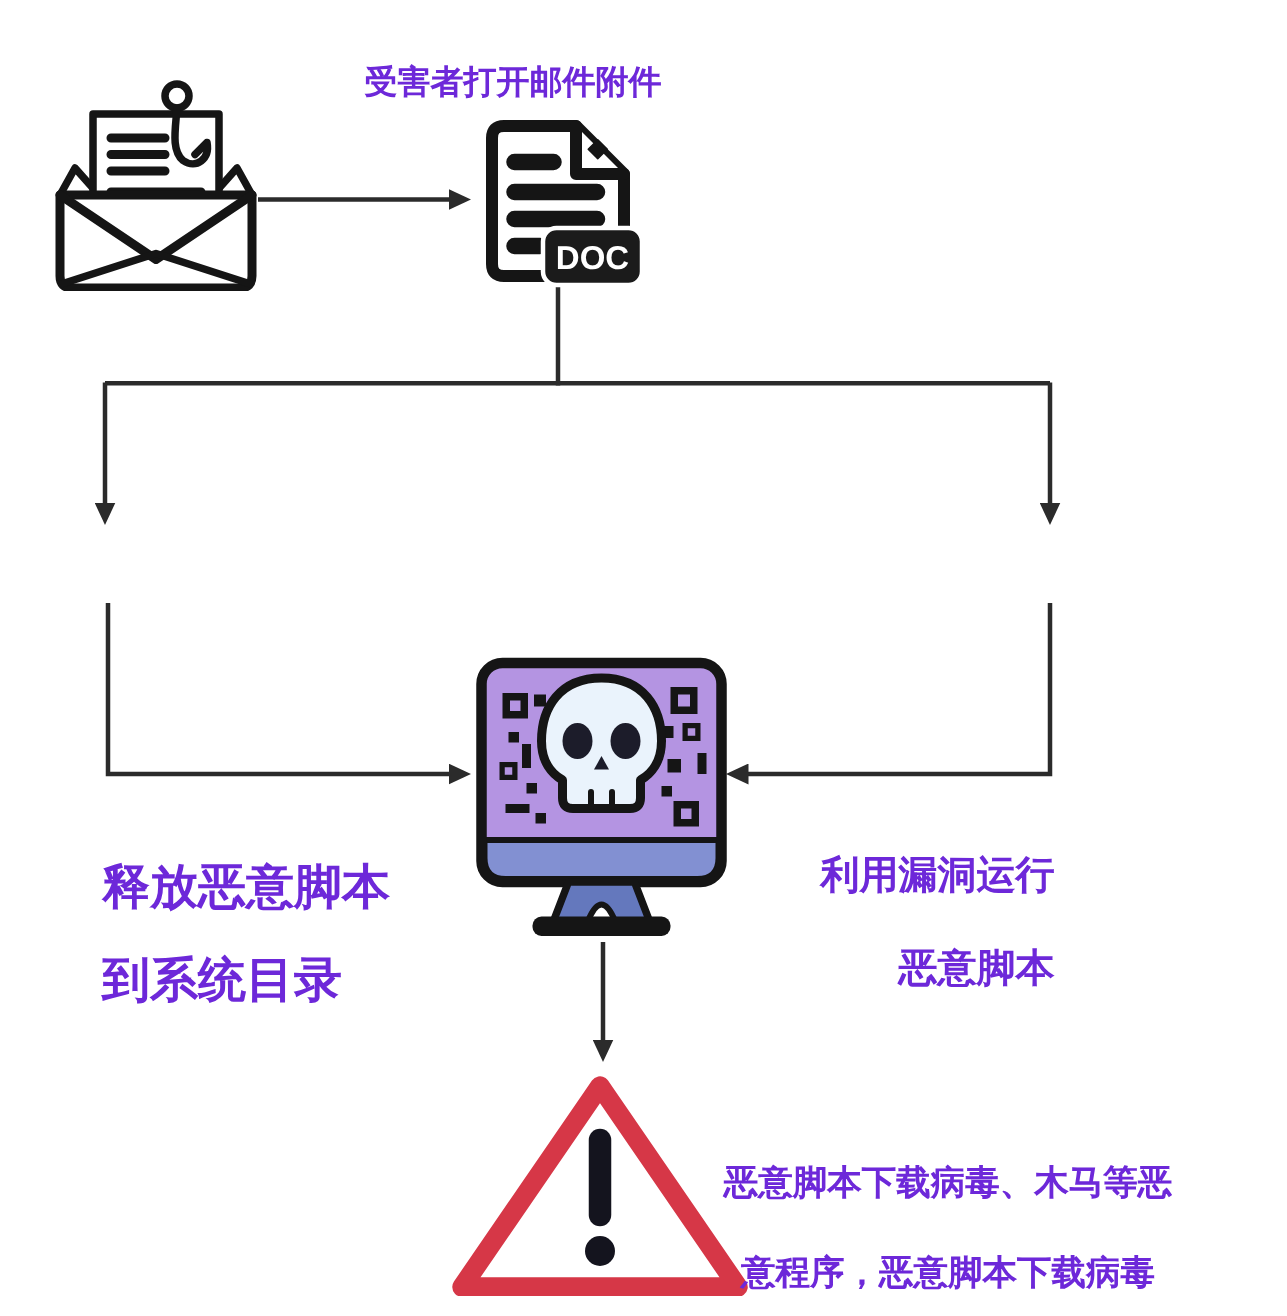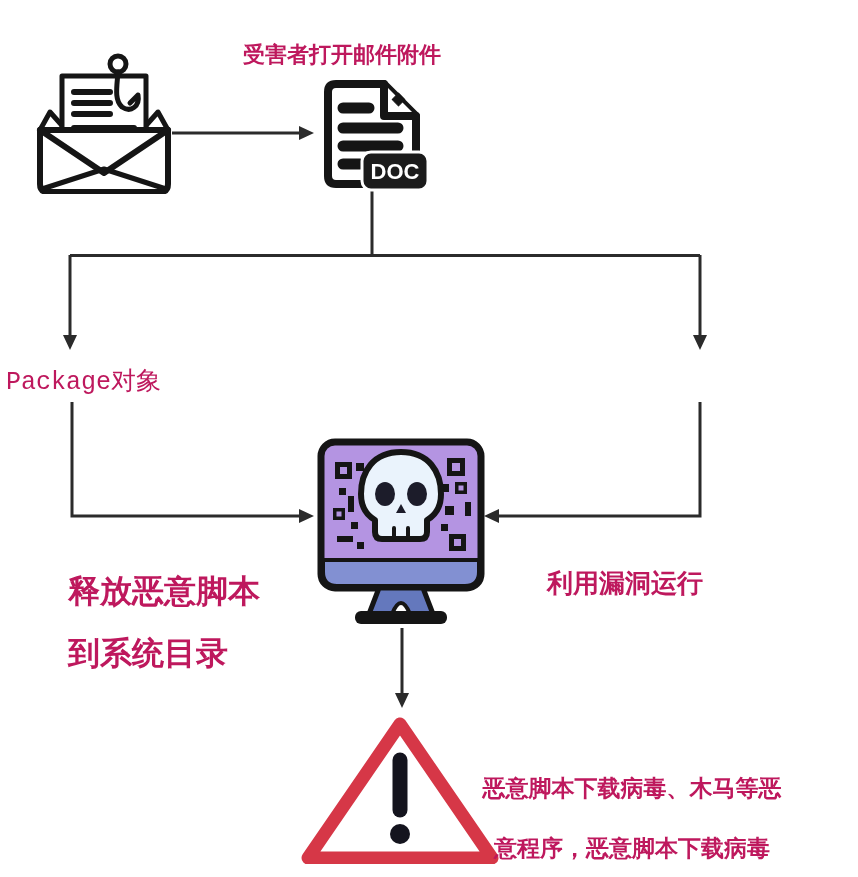--- a/index.html
+++ b/index.html
@@ -1,21 +1,21 @@
 <!DOCTYPE html>
 <html><head>
 <meta charset="utf-8">
 <style>
   html,body{margin:0;padding:0;background:#ffffff;}
   .canvas{
     position:relative;width:858px;height:877px;background:#ffffff;overflow:hidden;
     font-family:"Liberation Sans","DejaVu Sans",sans-serif;color:#111111;
   }
   .abs{position:absolute;}
-  .lbl{position:absolute;font-weight:700;color:#be185d;white-space:pre-line;}
+  .lbl{position:absolute;font-weight:700;color:#6d28d9;white-space:pre-line;}
   .title-lbl{left:212px;top:40px;width:260px;font-size:22px;text-align:center;}
   .phish-lbl{left:22px;top:196px;width:160px;font-size:23px;line-height:28px;text-align:center;}
   .obj-lbl{font-size:25px;font-weight:500;white-space:nowrap;
            font-family:"Liberation Mono","DejaVu Sans Mono",monospace;}
   .pkg-lbl{left:6px;top:364px;}
   .ole-lbl{left:616px;top:364px;}
   .drop-lbl{left:68px;top:545px;width:200px;font-size:32px;line-height:31px;}
   .exploit-lbl{left:503px;top:537px;width:200px;font-size:26px;line-height:31px;text-align:right;}
   .harm-lbl{left:471px;top:743px;width:322px;font-size:23px;line-height:30px;text-align:center;}
   svg{display:block;}
@@ -117,30 +117,30 @@
 
   <svg class="abs" style="left:298px;top:712px;" width="204" height="152" viewBox="0 0 204 152">
     <polygon points="102,12 194,146 10,146" fill="#ffffff" stroke-width="13" stroke-linejoin="round" stroke="#d63747"></polygon>
     <path d="M102,48 V98" stroke="#14141e" stroke-width="15" stroke-linecap="round" fill="none"></path>
     <circle cx="102" cy="122" r="10" fill="#14141e"></circle>
   </svg>
 
   <div class="lbl title-lbl">受害者打开邮件附件</div>
 
 
-  <div class="lbl obj-lbl pkg-lbl">Package对象</div>
 
 
   <div class="lbl drop-lbl">
     <span>释放恶意脚本</span><br>
     <span>到系统目录</span>
   </div>
 
   <div class="lbl exploit-lbl">
     <span>利用漏洞运行</span><br>
+    <span>恶意脚本</span>
   </div>
 
   <div class="lbl harm-lbl">
     <span>恶意脚本下载病毒、木马等恶</span><br>
     <span>意程序，恶意脚本下载病毒</span>
   </div>
 
 </div>
 
 </body></html>

